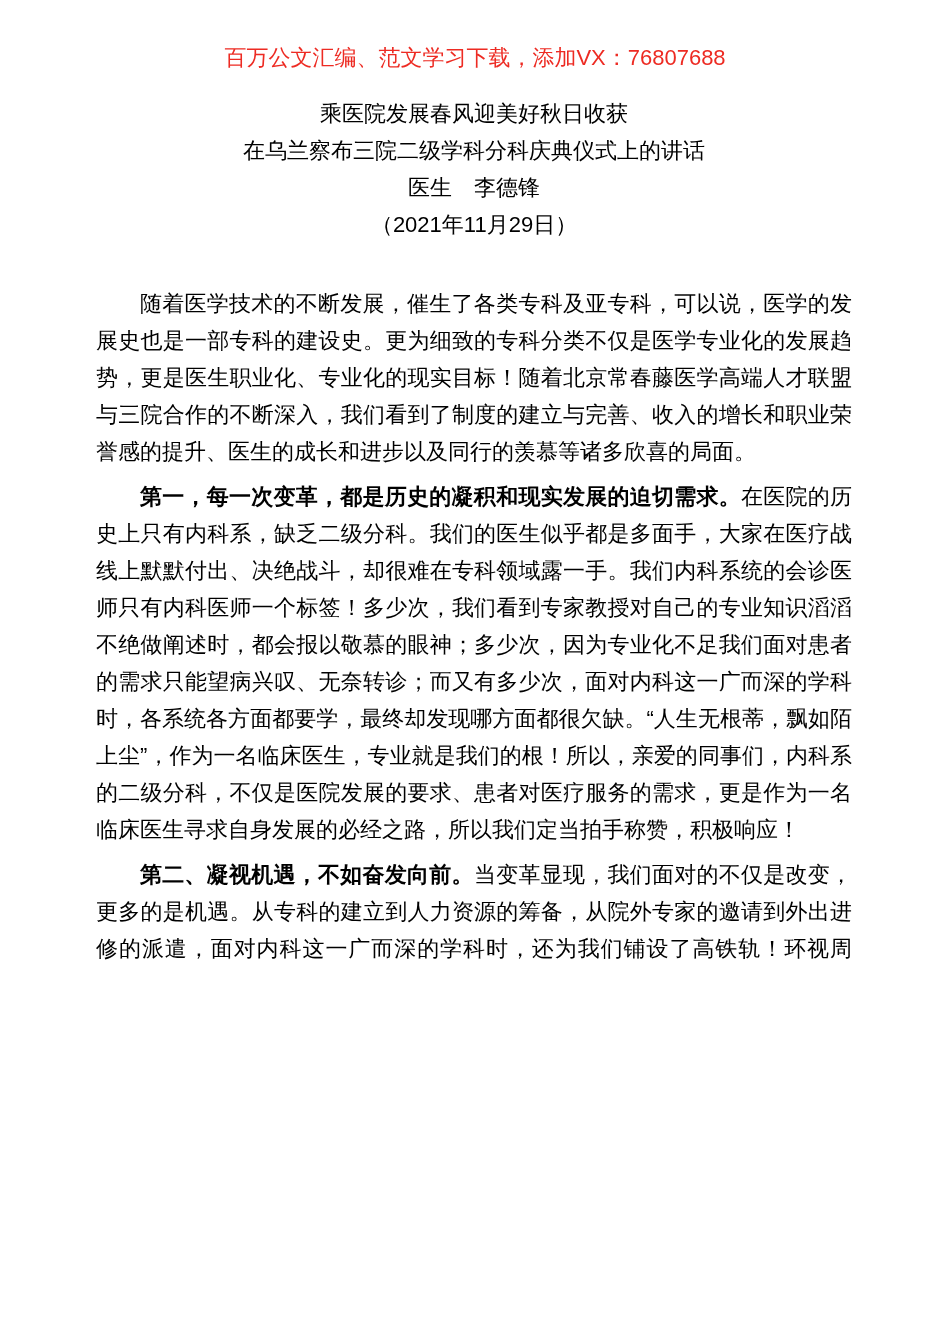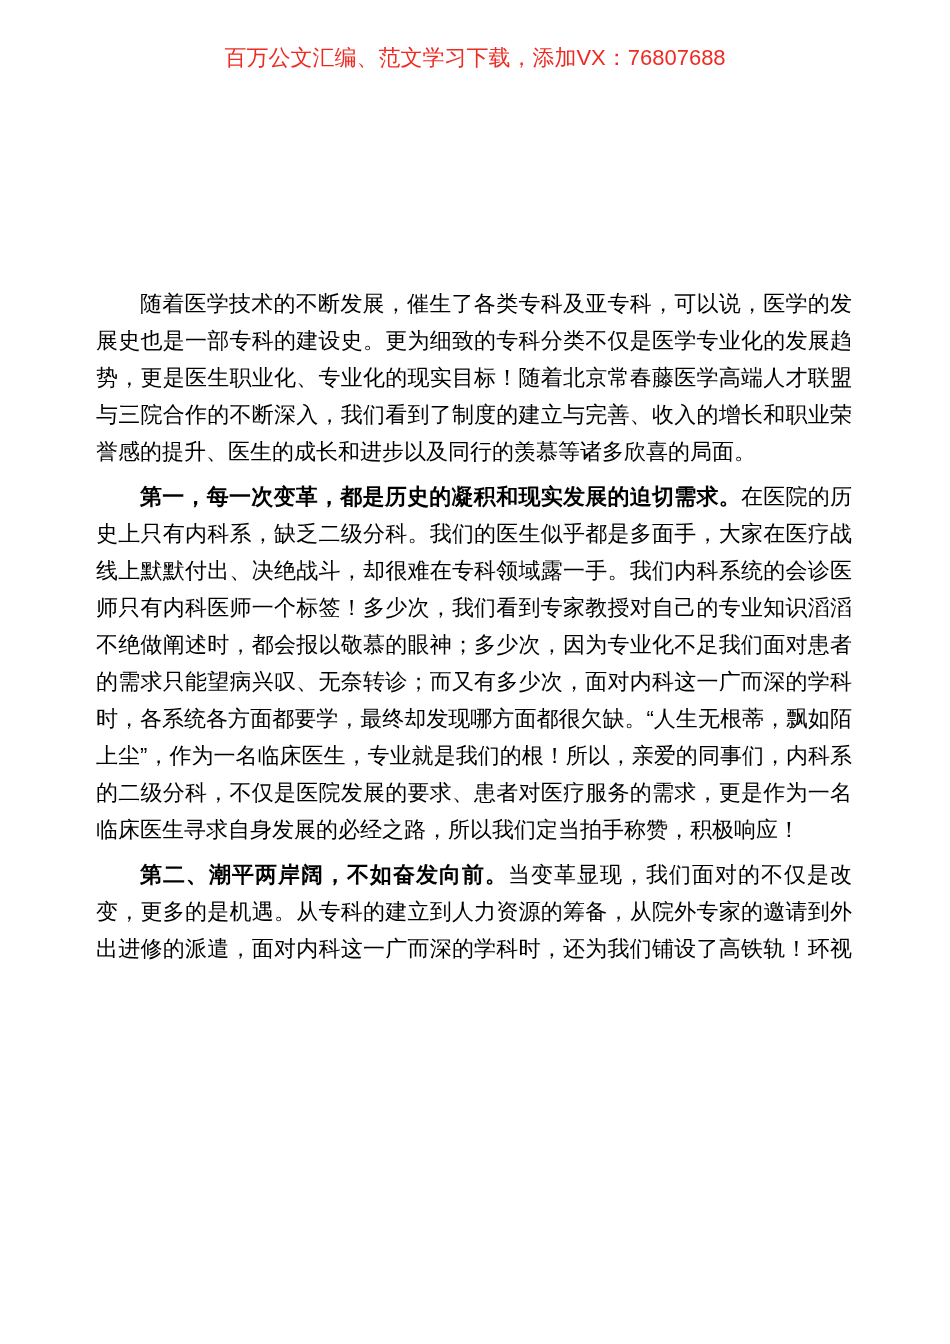--- a/index.html
+++ b/index.html
@@ -71,24 +71,30 @@
     font-size: 20px;
   }
 </style>
 </head>
 <body>
 
 <div class="page">
 
   <div class="promo">百万公文汇编、范文学习下载，添加VX：76807688</div>
 
+  <div class="title-block">
+    <div>乘医院发展春风迎美好秋日收获</div>
+    <div>在乌兰察布三院二级学科分科庆典仪式上的讲话</div>
+    <div>医生　李德锋</div>
+    <div>（2021年11月29日）</div>
+  </div>
 
   <div class="body-block">
       <p class="para indent"><span class="seg">随着医学技术的不断发展，催生了各类专科及亚专科，可以说，医学的发展史也是一部专科的建设史。更为细致的专科分类不仅是医学专业化的发展趋势，更是医生职业化、专业化的现实目标！随着北京常春藤医学高端人才联盟与三院合作的不断深入，我们看到了制度的建立与完善、收入的增长和职业荣誉感的提升、医生的成长和进步以及同行的羡慕等诸多欣喜的局面。</span></p>
       <p class="para indent"><span class="seg bold">第一，每一次变革，都是历史的凝积和现实发展的迫切需求。</span><span class="seg">在医院的历史上只有内科系，缺乏二级分科。我们的医生似乎都是多面手，大家在医疗战线上默默付出、决绝战斗，却很难在专科领域露一手。我们内科系统的会诊医师只有内科医师一个标签！多少次，我们看到专家教授对自己的专业知识滔滔不绝做阐述时，都会报以敬慕的眼神；多少次，因为专业化不足我们面对患者的需求只能望病兴叹、无奈转诊；而又有多少次，面对内科这一广而深的学科时，各系统各方面都要学，最终却发现哪方面都很欠缺。“人生无根蒂，飘如陌上尘”，作为一名临床医生，专业就是我们的根！所以，亲爱的同事们，内科系的二级分科，不仅是医院发展的要求、患者对医疗服务的需求，更是作为一名临床医生寻求自身发展的必经之路，所以我们定当拍手称赞，积极响应！</span></p>
-      <p class="para indent"><span class="seg bold">第二、潮平两岸阔，不如奋发向前。</span><span class="seg">当变革显现，我们面对的不仅是改变，更多的是机遇。从专科的建立到人力资源的筹备，从院外专家的邀请到外出进修的派遣，面对内科这一广而深的学科时，还为我们铺设了高铁轨！环视周遭，目光所及，一个事实已然向我们呈现，那就是我院内科系的发展即将驶入快车道！“潮平两岸阔，风正一帆悬”，亲爱的同事，此时此刻，请不要面对机遇而踌躇不前，让我们克服机遇蕴含的挑战，共迎机遇带来的明天，持续不断的提高我们的医疗技术水平，为医院学科建设出一份力！</span></p>
+      <p class="para indent"><span class="seg bold">第二、凝视机遇，不如奋发向前。</span><span class="seg">当变革显现，我们面对的不仅是改变，更多的是机遇。从专科的建立到人力资源的筹备，从院外专家的邀请到外出进修的派遣，面对内科这一广而深的学科时，还为我们铺设了高铁轨！环视周遭，目光所及，一个事实已然向我们呈现，那就是我院内科系的发展即将驶入快车道！“潮平两岸阔，风正一帆悬”，亲爱的同事，此时此刻，请不要面对机遇而踌躇不前，让我们克服机遇蕴含的挑战，共迎机遇带来的明天，持续不断的提高我们的医疗技术水平，为医院学科建设出一份力！</span></p>
     </div>
 
   <div class="footer">
     <span>★政论文公众号</span><span class="pgdash first">—</span><span class="pgnum">1</span><span class="pgdash">—</span>
   </div>
 
 </div>
 
 </body></html>

